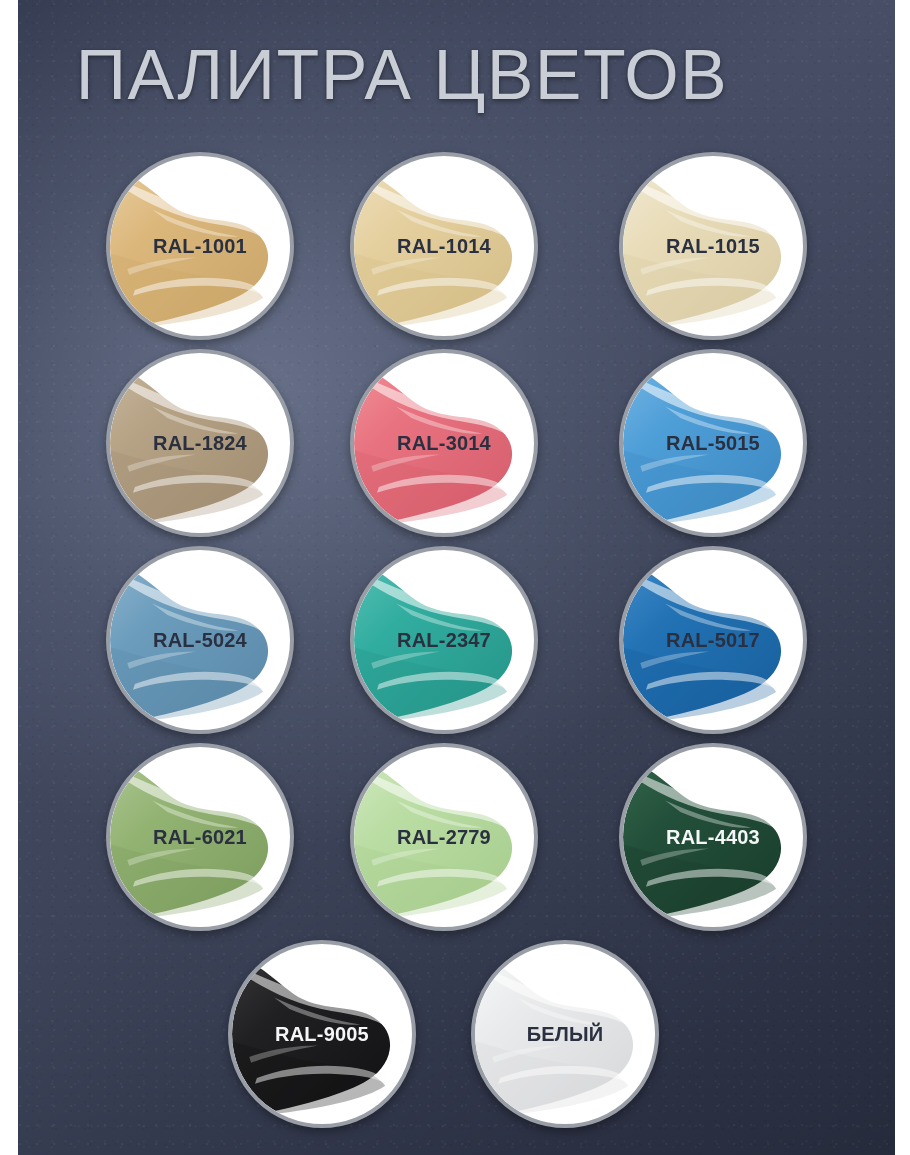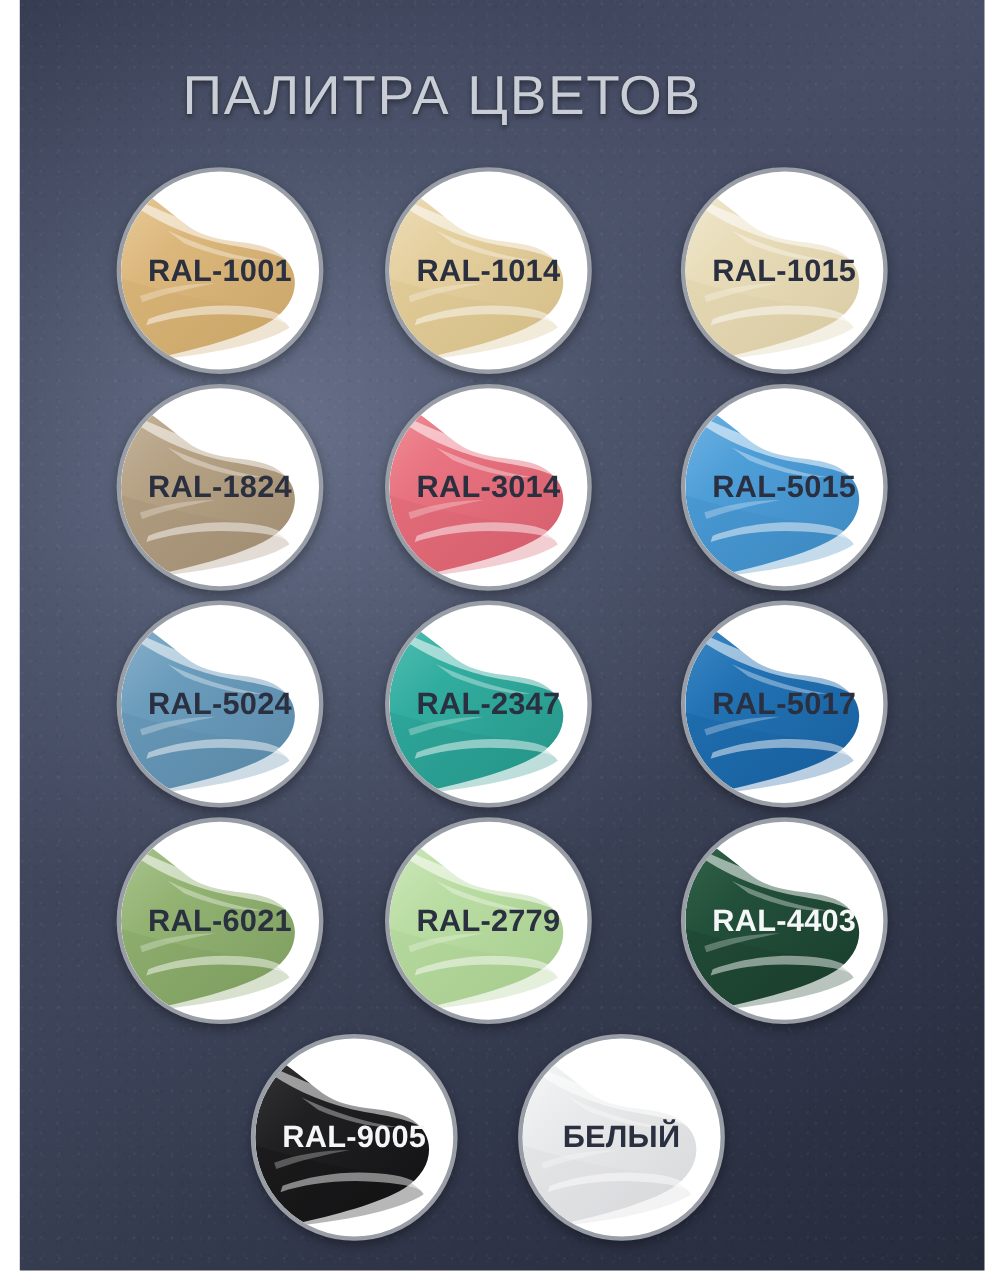--- a/index.html
+++ b/index.html
@@ -40,25 +40,25 @@
       radial-gradient(circle at 78% 35%, rgba(0,0,0,0.30) 0 1px, transparent 1.5px),
       radial-gradient(circle at 31% 81%, rgba(0,0,0,0.26) 0 1px, transparent 1.5px),
       radial-gradient(circle at 66% 9%, rgba(255,255,255,0.18) 0 1px, transparent 1.5px),
       radial-gradient(circle at 89% 74%, rgba(0,0,0,0.22) 0 1px, transparent 1.5px);
     background-size: 17px 19px, 23px 21px, 19px 17px, 29px 27px, 13px 15px, 25px 23px;
   }
 
   
   #title {
     position: absolute;
-    top: 48px;
+    top: 36px;
     left: 0;
     width: 768px;
     text-align: center;
-    font-size: 50px;
+    font-size: 70px;
     line-height: 78px;
     font-weight: 400;
     letter-spacing: 1.5px;
     color: #c9cdd5;
     text-shadow: 0 2px 5px rgba(0,0,0,0.40), 0 0 1px rgba(0,0,0,0.5);
     white-space: nowrap;
   }
 
   
   #grid {
@@ -101,21 +101,21 @@
 
   .label {
     position: absolute;
     left: 0;
     top: 0;
     width: 100%;
     height: 100%;
     display: flex;
     align-items: center;
     justify-content: center;
-    font-size: 28px;
+    font-size: 20px;
     font-weight: bold;
     letter-spacing: 0.2px;
     color: #2b3040;
     white-space: nowrap;
     z-index: 3;
   }
   .label.light { color: #f4f6f8; }
 </style>
 </head>
 <body>

